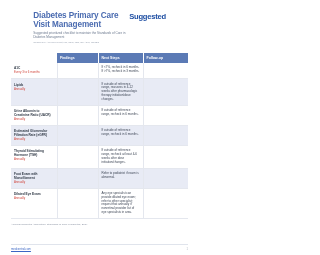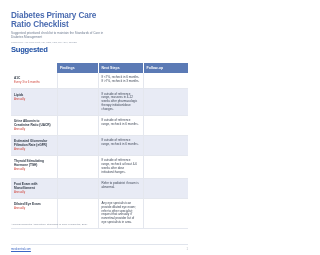--- a/index.html
+++ b/index.html
@@ -7,21 +7,21 @@
     width:197px;height:255px;
     background:#ffffff;
     font-family:"Liberation Sans", sans-serif;
     overflow:hidden;
     -webkit-font-smoothing:none;
   }
   .page{position:relative;width:197px;height:255px;background:#fff;}
 
   
   .hdr{display:flex;justify-content:center;align-items:flex-start;
-       padding:11px 9px 0 11px;flex-direction:column;}
+       padding:11px 9px 0 11px;}
   .hdr-left{max-width:120px;}
   .doc-title{
     color:#4a6bb0;font-size:8.2px;line-height:9.2px;font-weight:bold;
     letter-spacing:-0.1px;margin:0;
   }
   .doc-sub{
     color:#6e7b90;font-size:3.1px;line-height:3.9px;margin-top:2.2px;
     max-width:96px;
   }
   .doc-credit{
@@ -74,21 +74,21 @@
 </style>
 </head>
 <body>
 
 <div class="page">
 
   <div class="hdr">
     <div class="hdr-left">
       <div class="doc-title">
         <span>Diabetes Primary Care</span><br>
-        <span>Ratio Checklist</span>
+        <span>Visit Management</span>
       </div>
       <div class="doc-sub">Suggested prioritized checklist to maintain the Standards of Care in Diabetes Management</div>
       <div class="doc-credit">Compiled by Ana Mora Forst, MD, RDN, LDN, BC-ADM, CDCES</div>
     </div>
     <div class="logo">Suggested</div>
   </div>
 
   <table class="tbl">
     <colgroup>
       <col class="k0">

